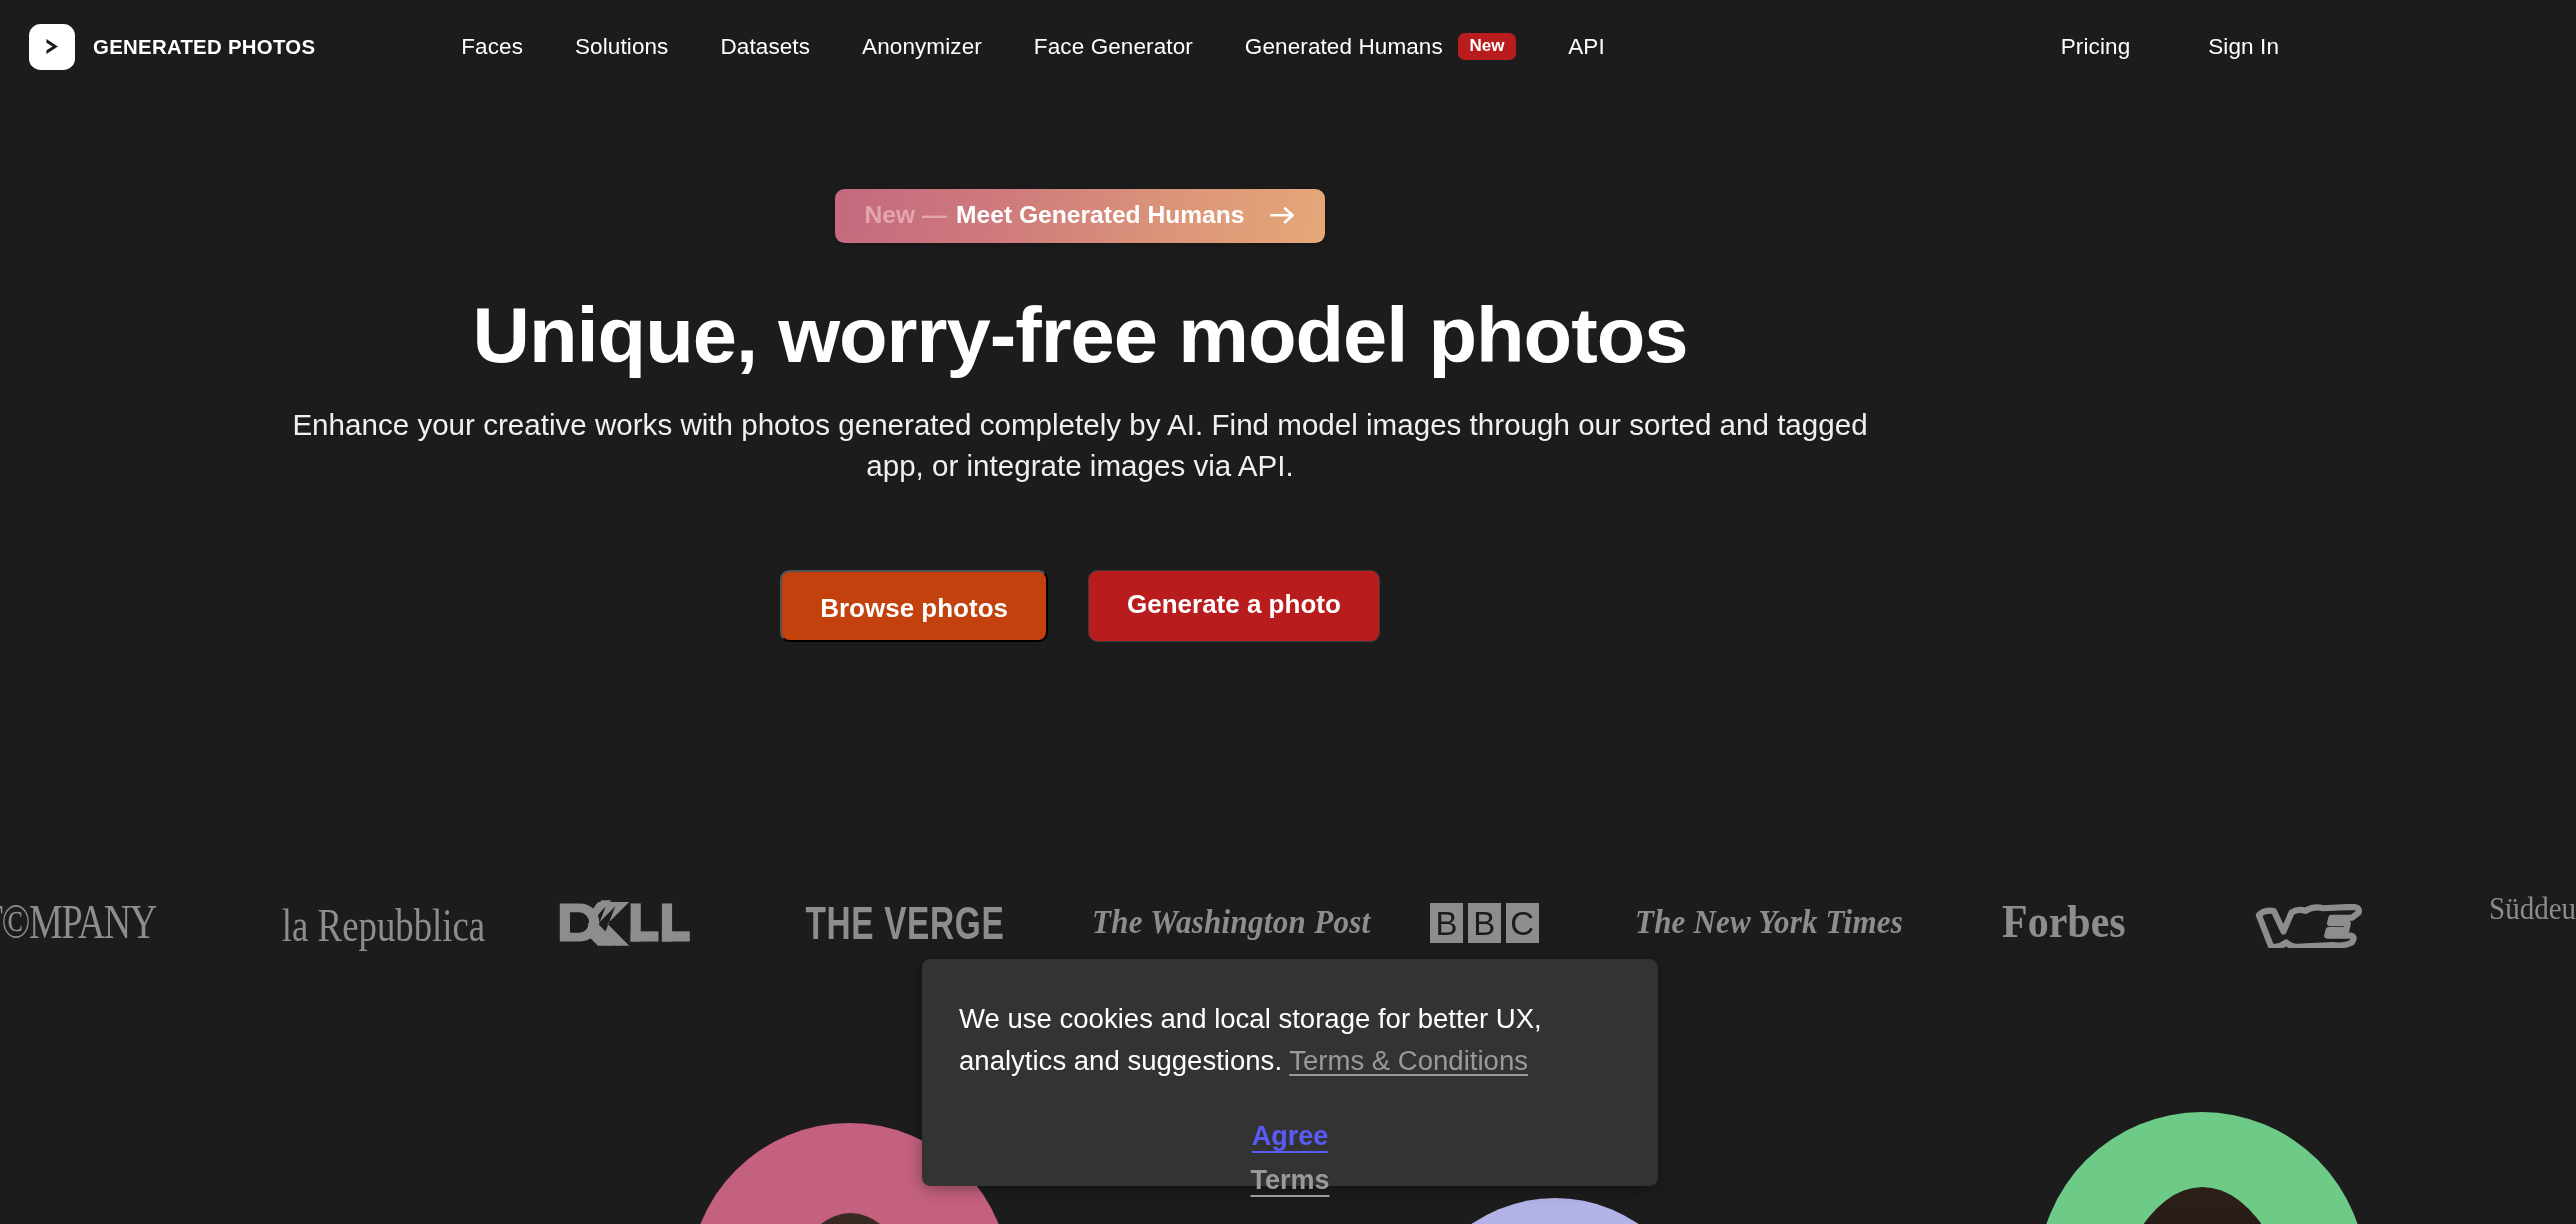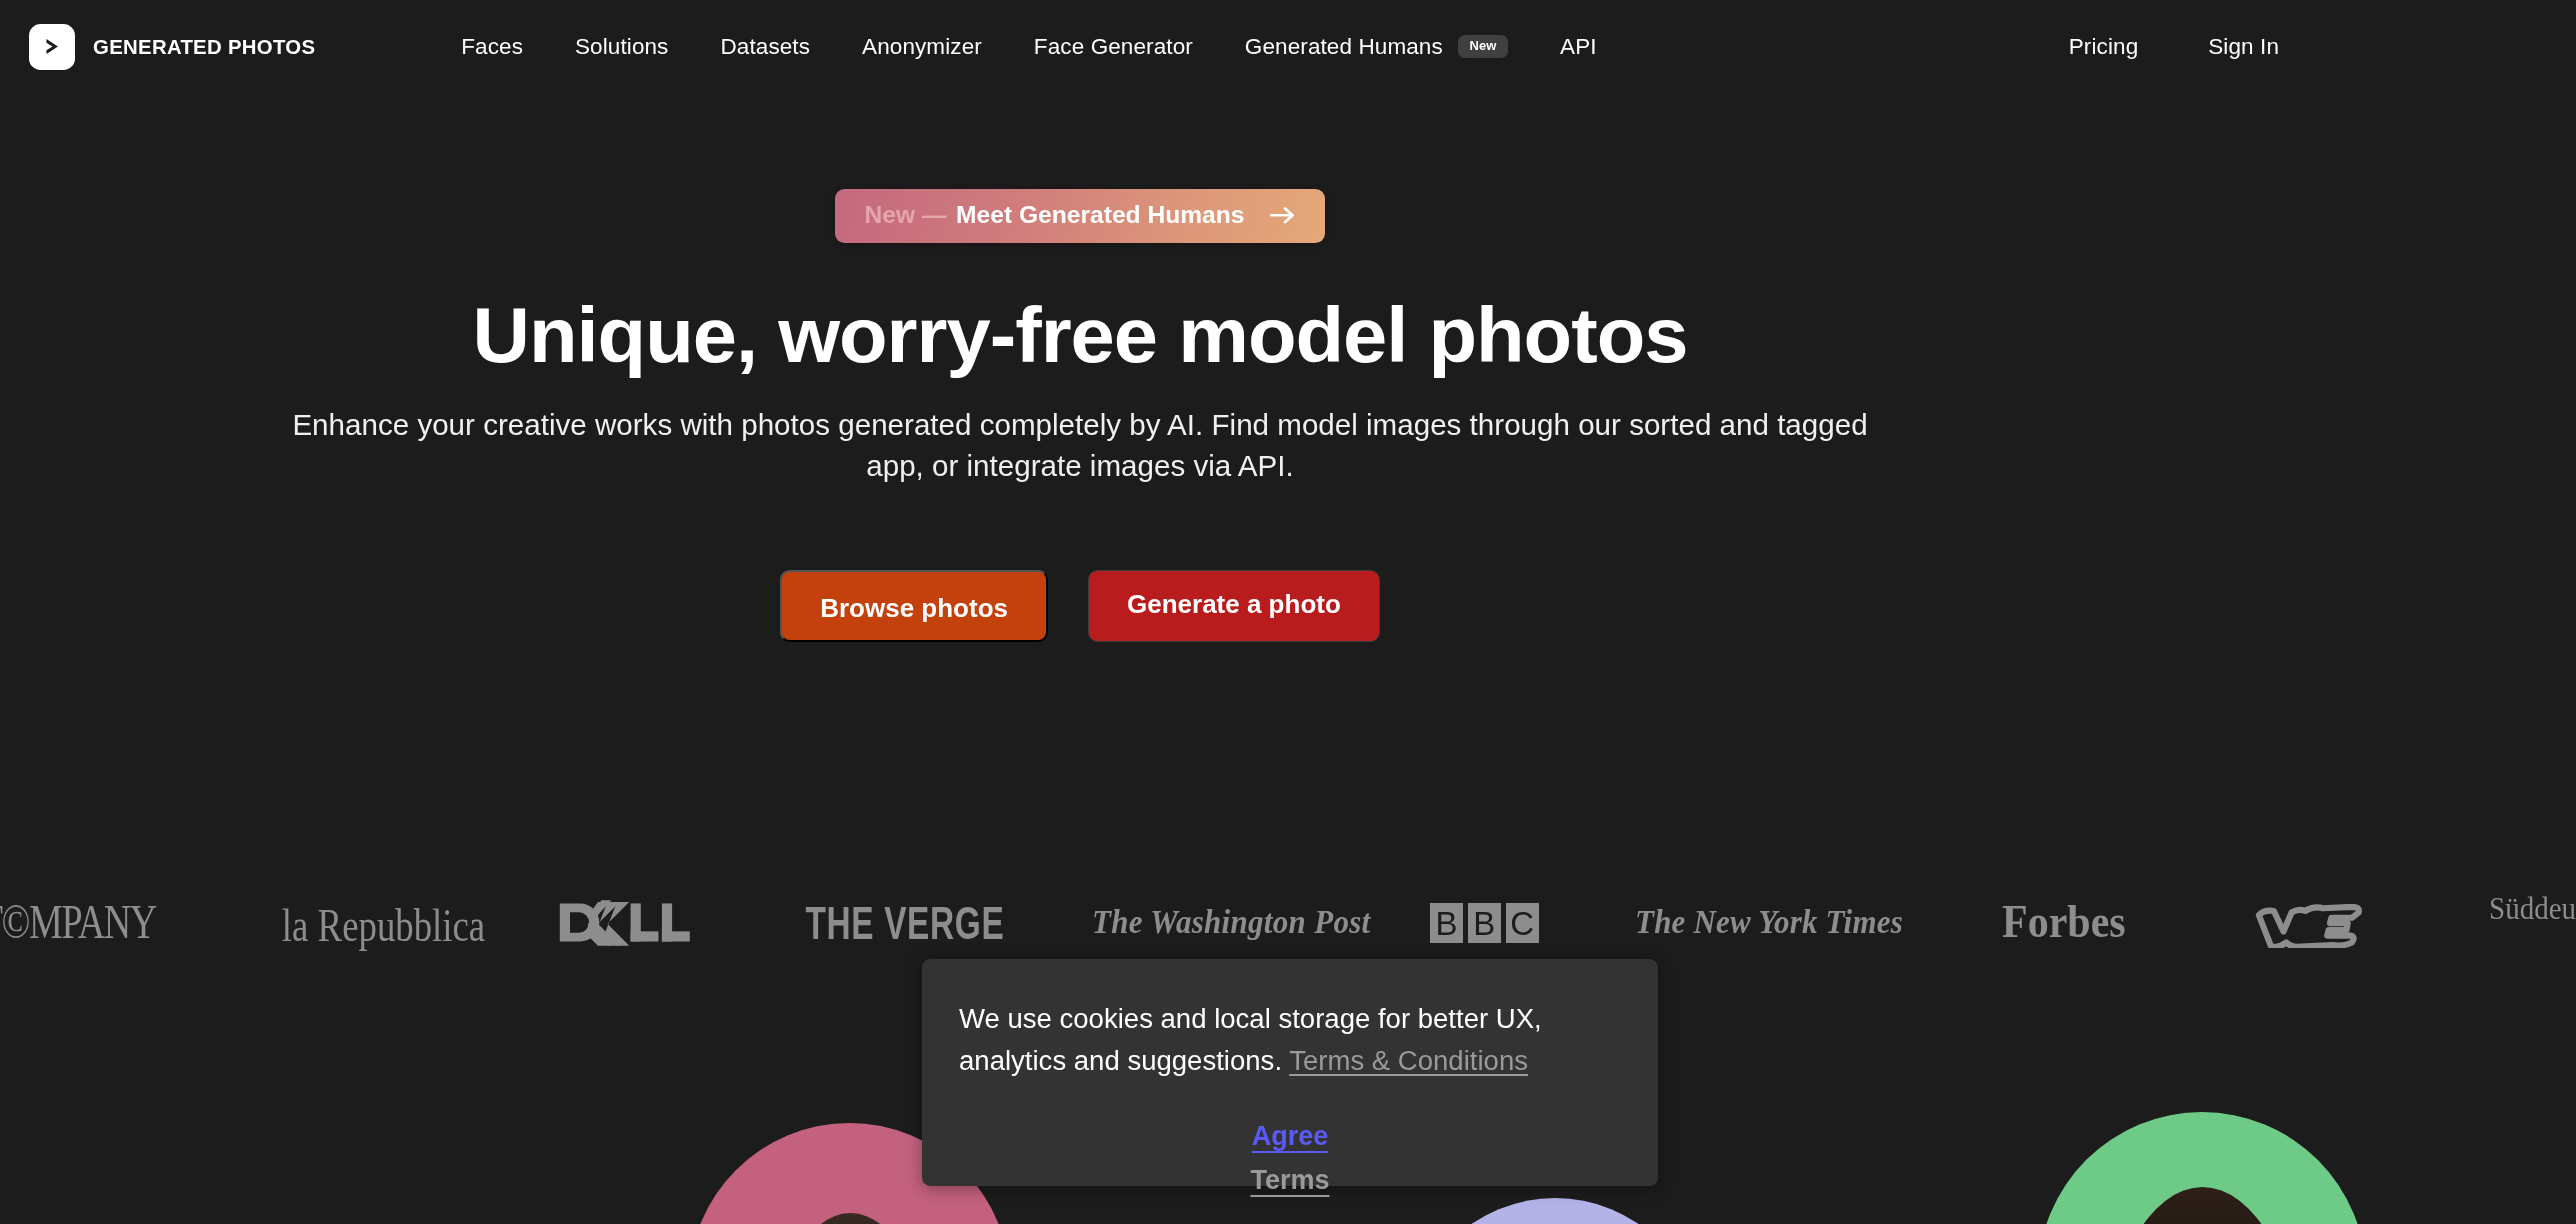--- a/index.html
+++ b/index.html
@@ -76,35 +76,35 @@
     cursor: pointer;
     font-family: "Liberation Sans Narrow", "Liberation Sans", sans-serif;
     letter-spacing: 0.1px;
   }
   .nav-link.with-badge {
     display: flex;
     align-items: center;
     gap: 15px;
   }
   .badge-new {
-    background: #404040;
-    color: #ffffff;
-    font-size: 13px;
+    background: #b91c1c;
+    color: #ffffff;
+    font-size: 17px;
     font-weight: 600;
     padding: 4.1px 11.6px 5.5px;
     border-radius: 6.8px;
     line-height: 1;
     white-space: nowrap;
   }
 
   .nav-right {
     margin-left: auto;
     display: flex;
     align-items: center;
-    gap: 8px;
+    gap: 16px;
     padding-right: 15px;
   }
   .nav-right .nav-link-wide {
     color: #ffffff;
     font-size: 22.5px;
     font-weight: 400;
     white-space: nowrap;
     padding: 0 31px;
     cursor: pointer;
     letter-spacing: 0.1px;

